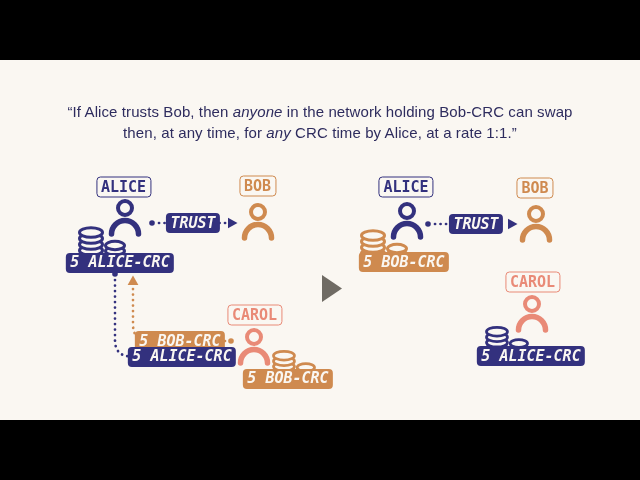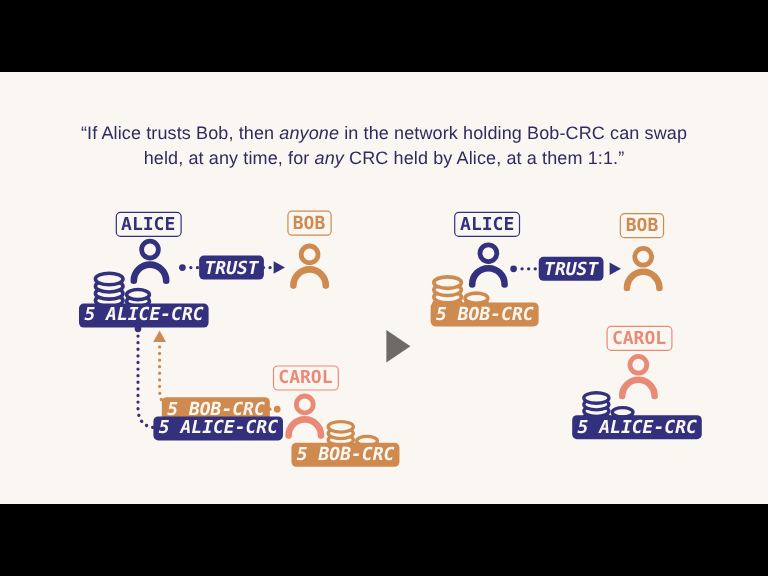--- a/index.html
+++ b/index.html
@@ -31,21 +31,21 @@
   .pill.orange-bg{background:#cf8a4f;}
 </style>
 </head>
 <body>
 
 <div class="frame">
   <div class="letterbox top"></div>
 
   <div class="stage">
 
-    <div class="quote"><span>“If Alice trusts Bob, then </span><em>anyone</em><span> in the network holding Bob-CRC can swap</span><br><span>held, at any time, for </span><em>any</em><span> CRC held by Alice, at a them 1:1.”</span></div>
+    <div class="quote"><span>“If Alice trusts Bob, then </span><em>anyone</em><span> in the network holding Bob-CRC can swap</span><br><span>then, at any time, for </span><em>any</em><span> CRC time by Alice, at a rate 1:1.”</span></div>
 
     <svg class="arrows" width="640" height="360" viewBox="0 0 640 360">
 
       <g fill="#33317e" stroke="#33317e">
         <circle cx="152" cy="163" r="2.8" stroke="none"></circle>
         <line x1="159" y1="163" x2="226" y2="163" fill="none" stroke-width="2.7" stroke-linecap="round" stroke-dasharray="0.1 5.4"></line>
         <polygon points="228,157.8 228,168.2 237.5,163" stroke="none"></polygon>
       </g>
 
       <g fill="#33317e" stroke="#33317e">

